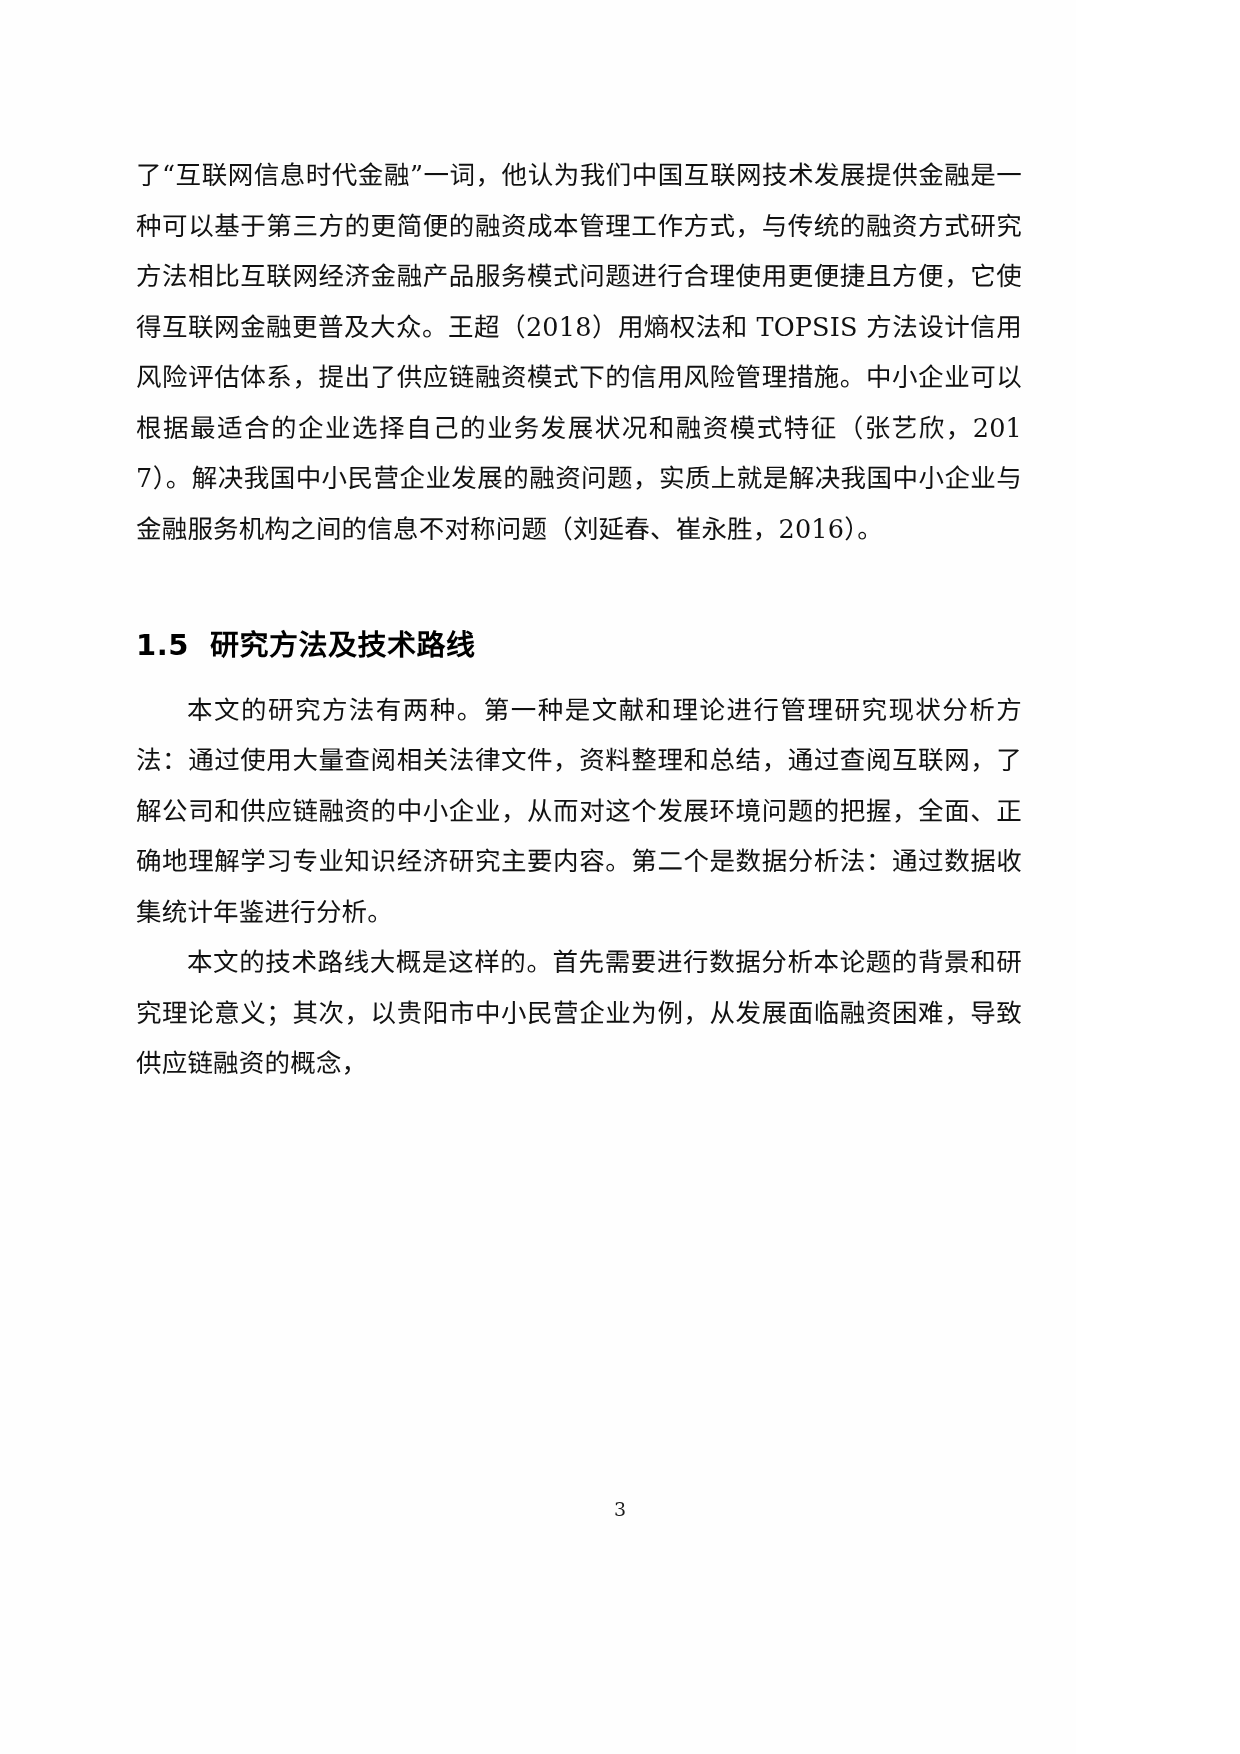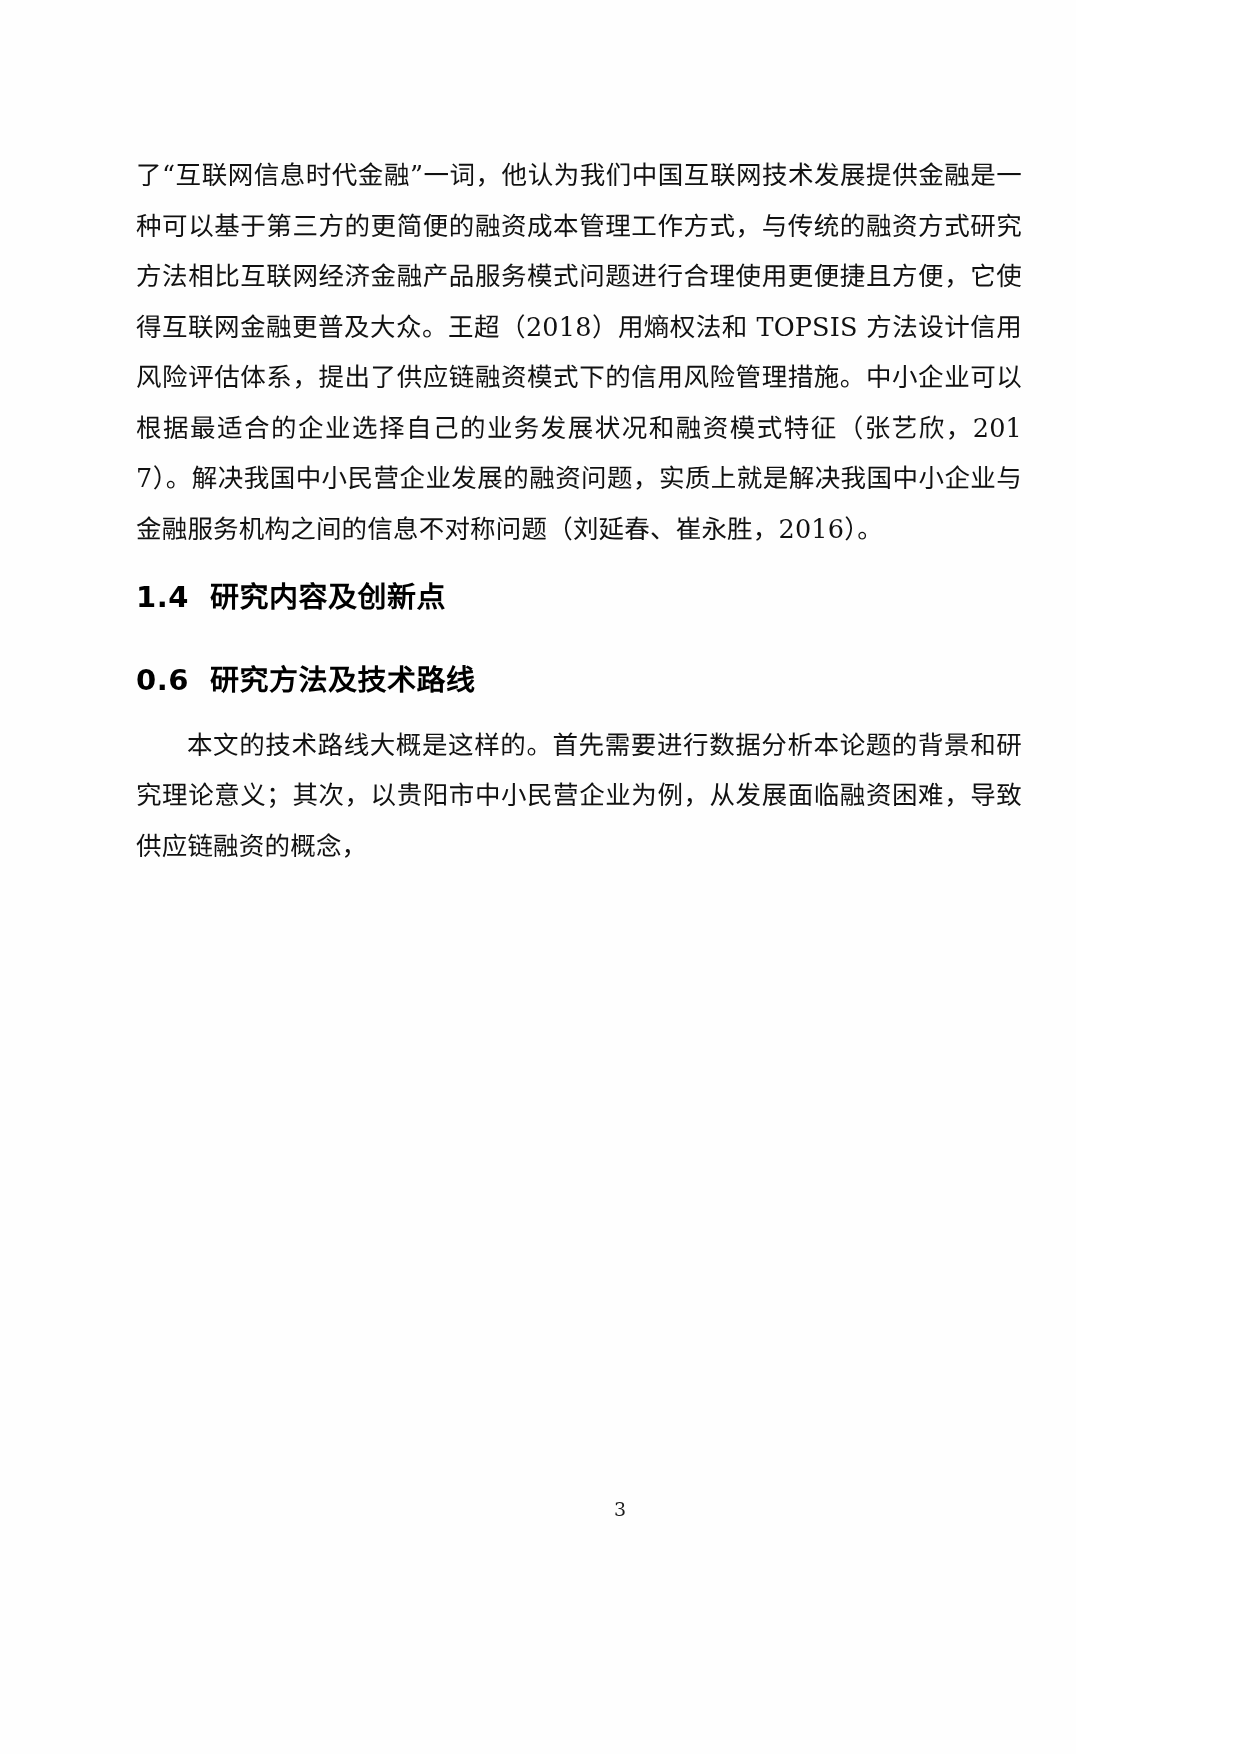--- a/index.html
+++ b/index.html
@@ -81,32 +81,32 @@
 <body>
 
 <div class="page">
 
   <div class="content">
 
     <p class="body-para">了“互联网信息时代金融”一词，他认为我们中国互联网技术发展提供金融是一种可以基于第三方的更简便的融资成本管理工作方式，与传统的融资方式研究方法相比互联网经济金融产品服务模式问题进行合理使用更便捷且方便，它使得互联网金融更普及大众。王超（2018）用熵权法和 TOPSIS 方法设计信用风险评估体系，提出了供应链融资模式下的信用风险管理措施。中小企业可以根据最适合的企业选择自己的业务发展状况和融资模式特征（张艺欣，2017）。解决我国中小民营企业发展的融资问题，实质上就是解决我国中小企业与金融服务机构之间的信息不对称问题（刘延春、崔永胜，2016）。</p>
 
     <div class="gap-before-heading"></div>
 
-    <h2 class="section-heading">1.4  研究内容及创新点</h2>
 
     <div class="gap-after-heading"></div>
 
 
 
     <div class="gap-before-heading"></div>
 
-    <h2 class="section-heading">0.6  研究方法及技术路线</h2>
+    <h2 class="section-heading">1.5  研究方法及技术路线</h2>
 
     <div class="gap-after-heading"></div>
 
+    <p class="body-para indent">本文的研究方法有两种。第一种是文献和理论进行管理研究现状分析方法：通过使用大量查阅相关法律文件，资料整理和总结，通过查阅互联网，了解公司和供应链融资的中小企业，从而对这个发展环境问题的把握，全面、正确地理解学习专业知识经济研究主要内容。第二个是数据分析法：通过数据收集统计年鉴进行分析。</p>
 
     <p class="body-para indent">本文的技术路线大概是这样的。首先需要进行数据分析本论题的背景和研究理论意义；其次，以贵阳市中小民营企业为例，从发展面临融资困难，导致供应链融资的概念，</p>
 
   </div>
 
   <div class="page-number">3</div>
 
 </div>
 
 </body></html>

